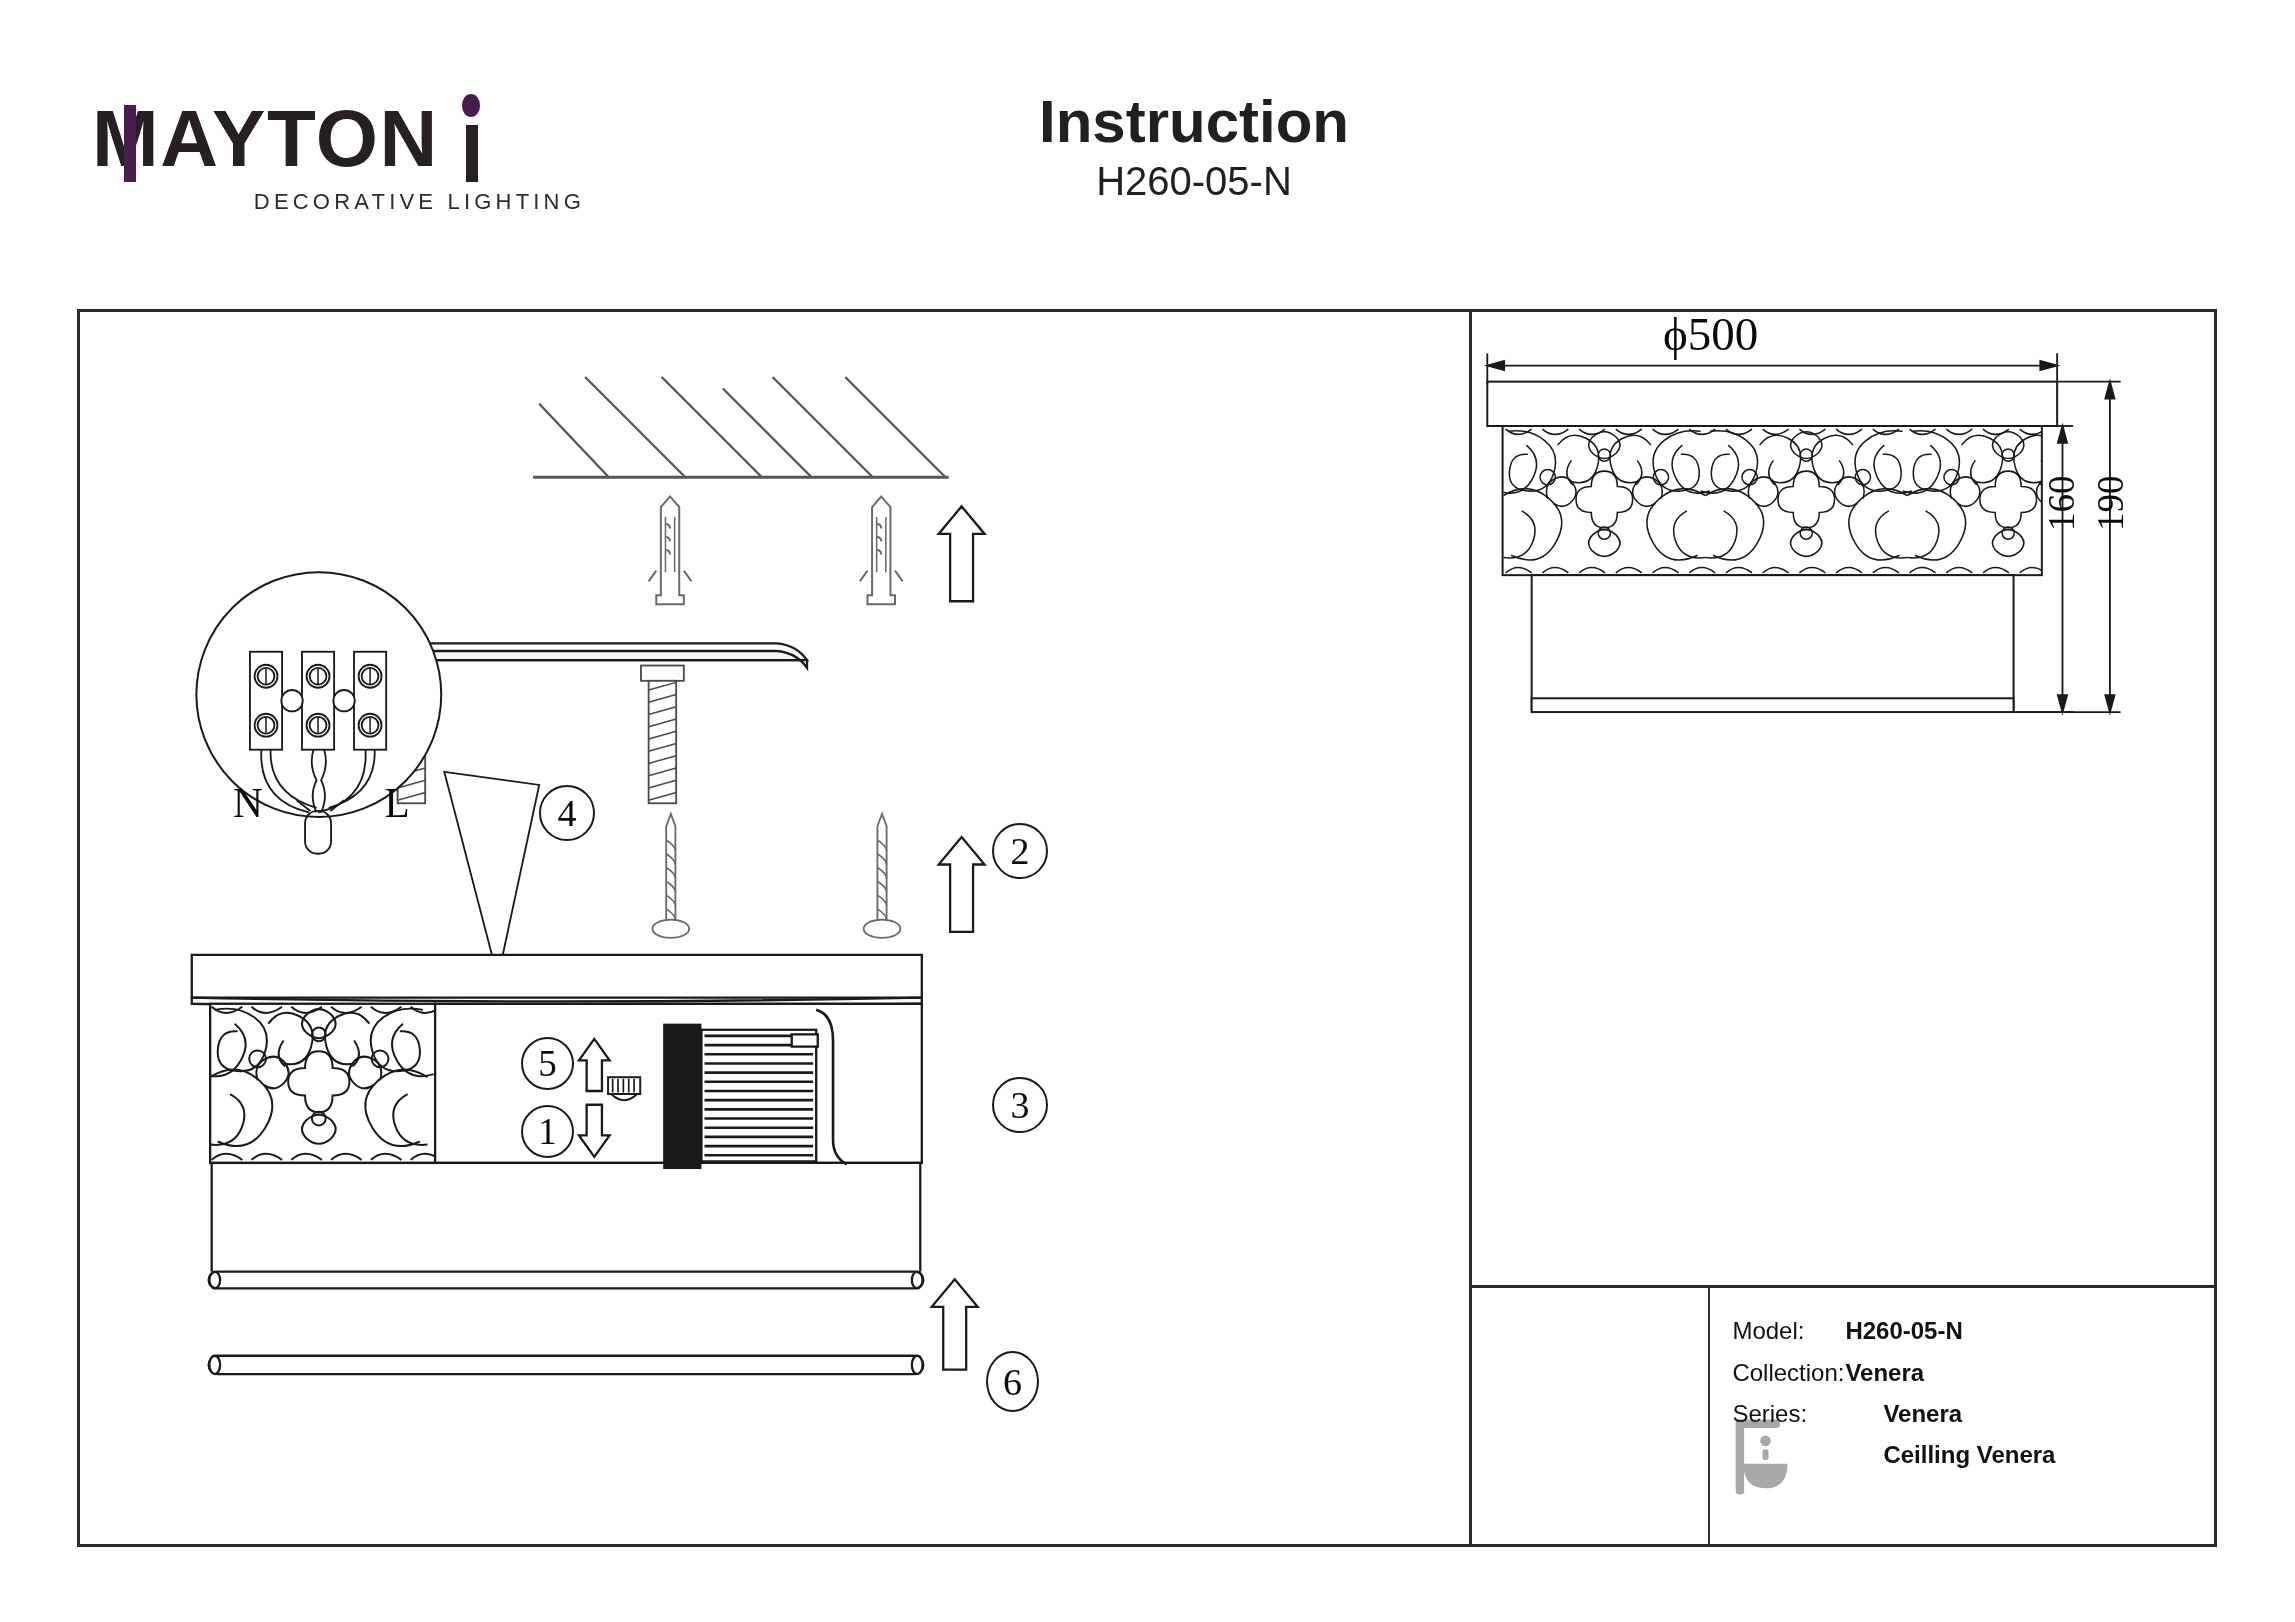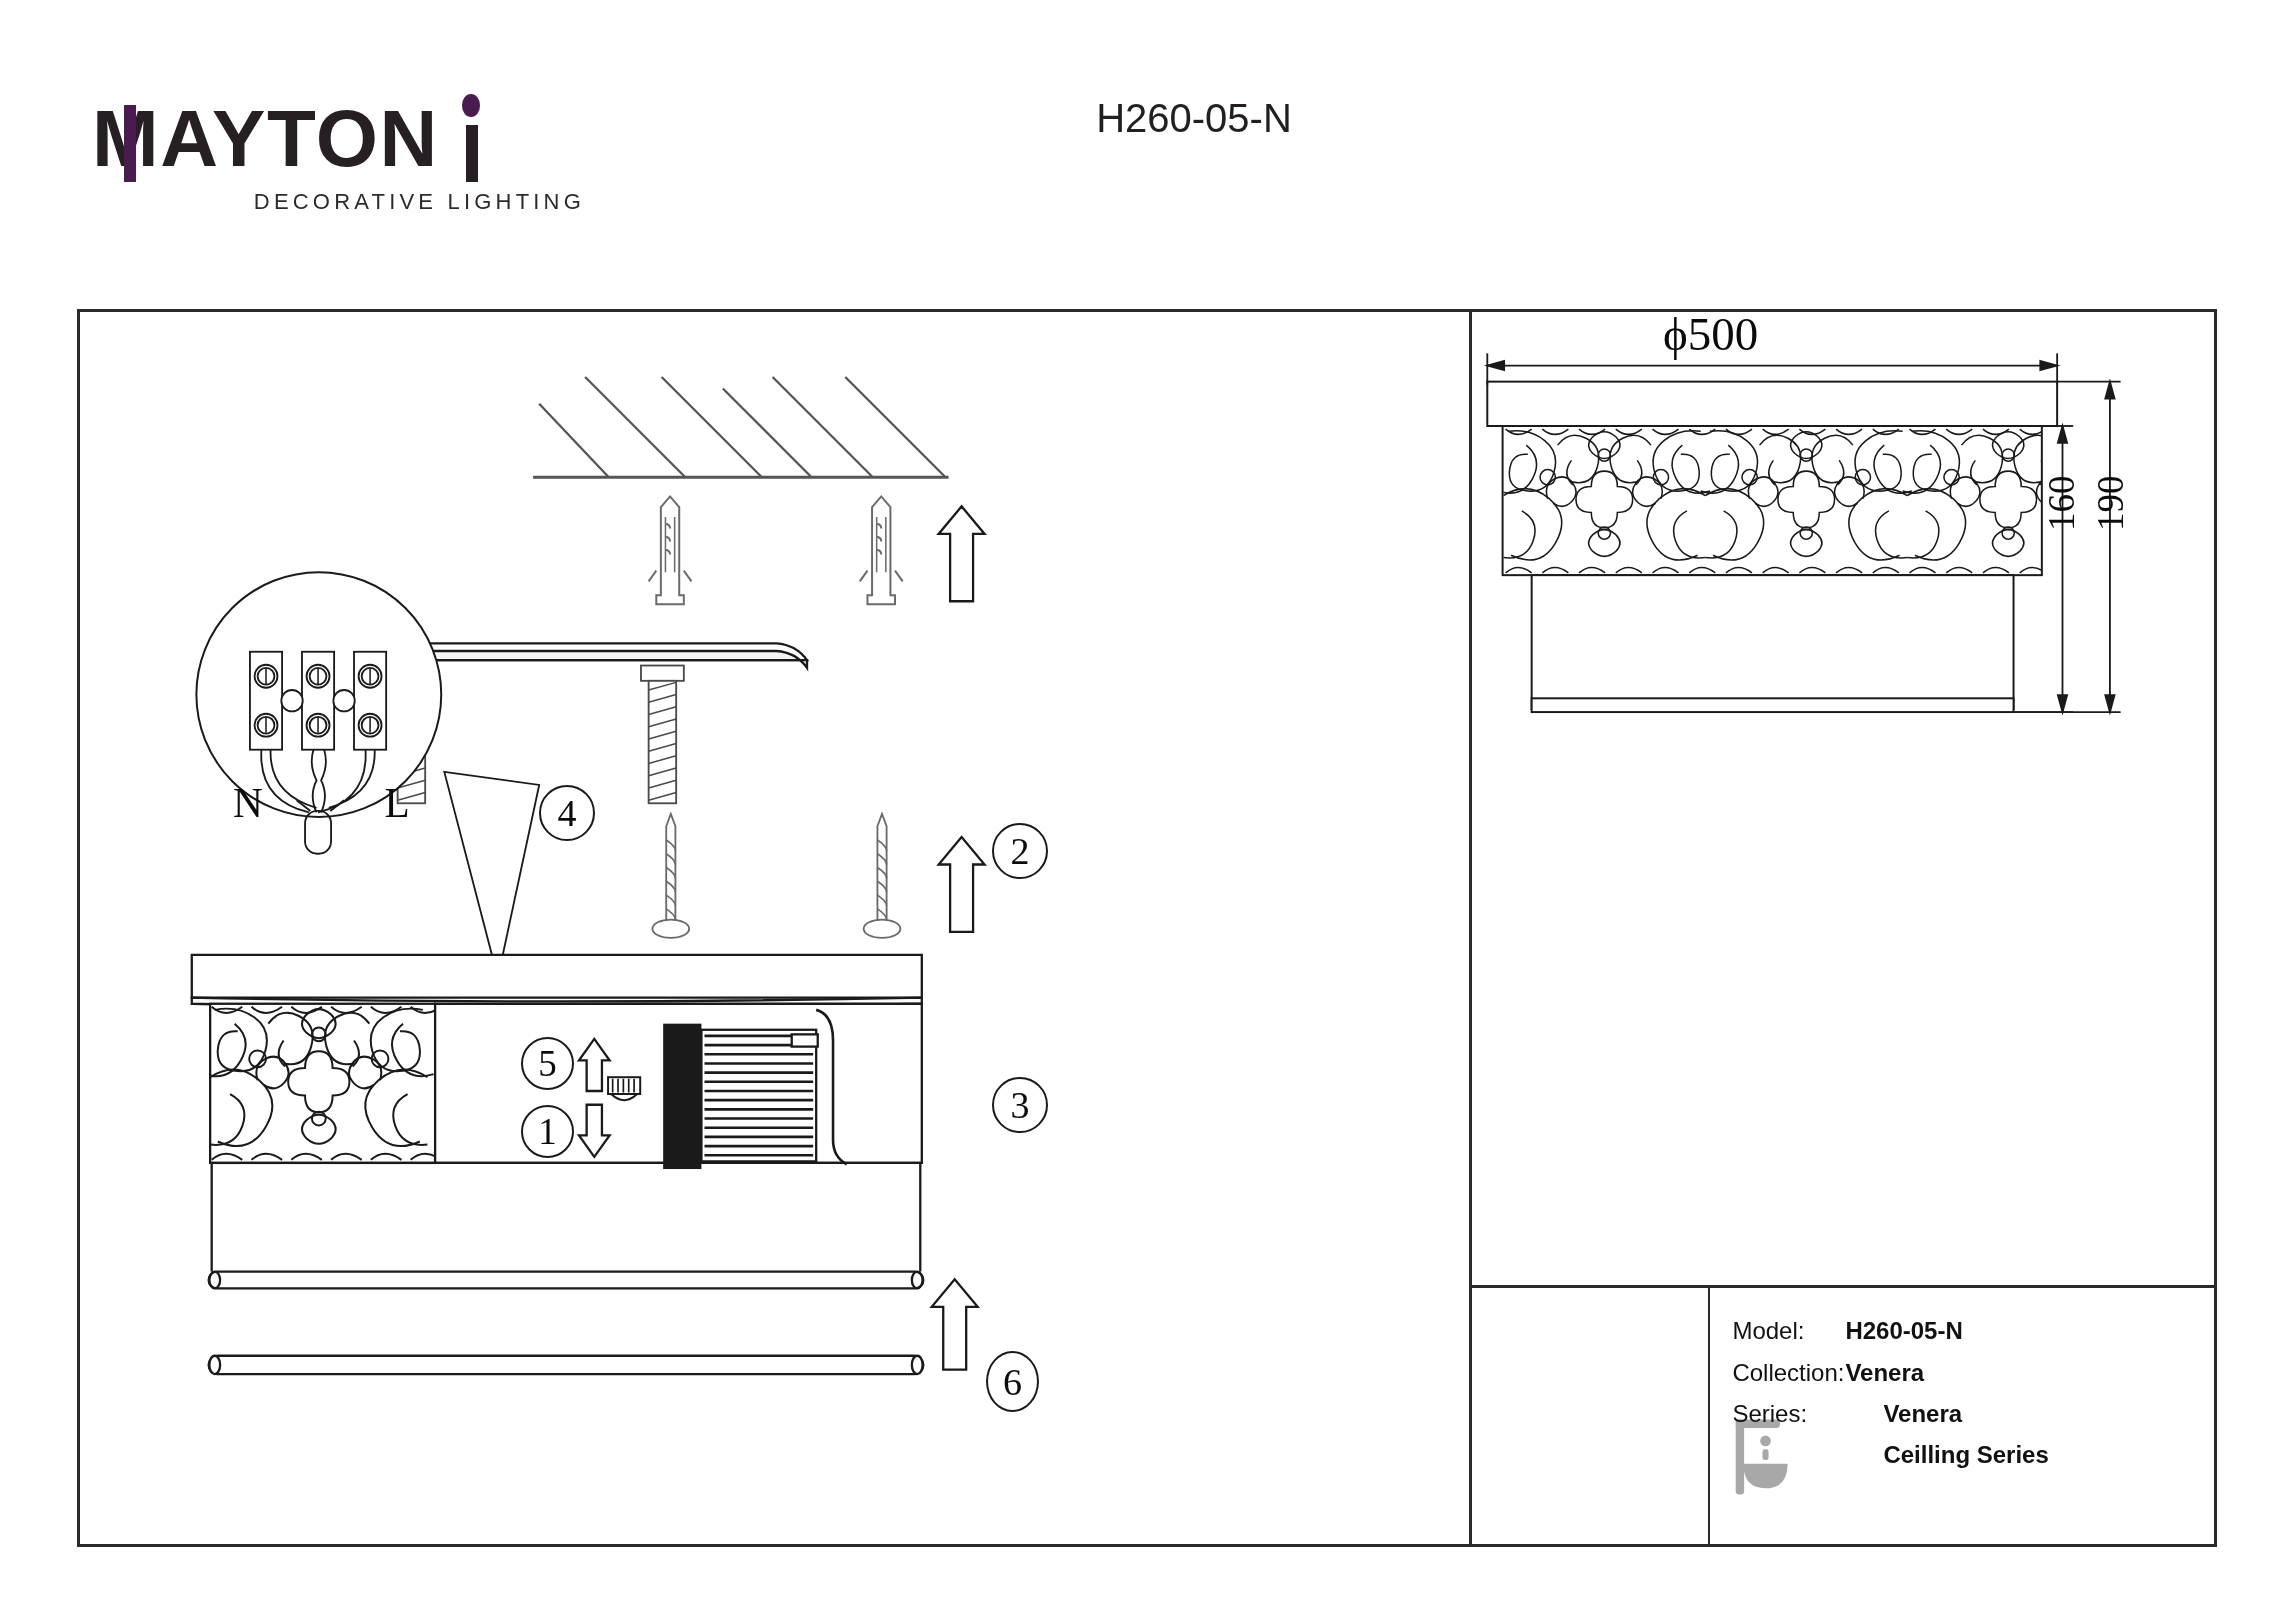--- a/index.html
+++ b/index.html
@@ -194,20 +194,21 @@
     <div id="logo-wordmark">
       <span>MAYTON</span>
       <span class="m-bar"></span>
       <span class="i-stem"></span>
       <span class="i-dot"></span>
     </div>
     <div id="logo-tagline">DECORATIVE LIGHTING</div>
   </div>
 
   <div id="title-block">
+    <div id="doc-title">Instruction</div>
     <div id="doc-model">H260-05-N</div>
   </div>
 
 </div>
 
 <div id="frame">
 
   <div id="vdivider"></div>
   <div id="hdivider"></div>
   <div id="infodivider"></div>
@@ -641,19 +642,19 @@
     <div class="spec-row" style="top:63px;">
       <span class="spec-key">Collection:</span>
       <span class="spec-val">Venera</span>
     </div>
     <div class="spec-row" style="top:104px;">
       <span class="spec-key">Series:</span>
       <span class="spec-val-wide">Venera</span>
     </div>
     <div class="spec-row" style="top:145px;">
       <span class="spec-key"></span>
-      <span class="spec-val-wide">Ceilling Series</span>
+      <span class="spec-val-wide">Ceilling Venera</span>
     </div>
 
   </div>
 
 </div>
 
 
 </body></html>

